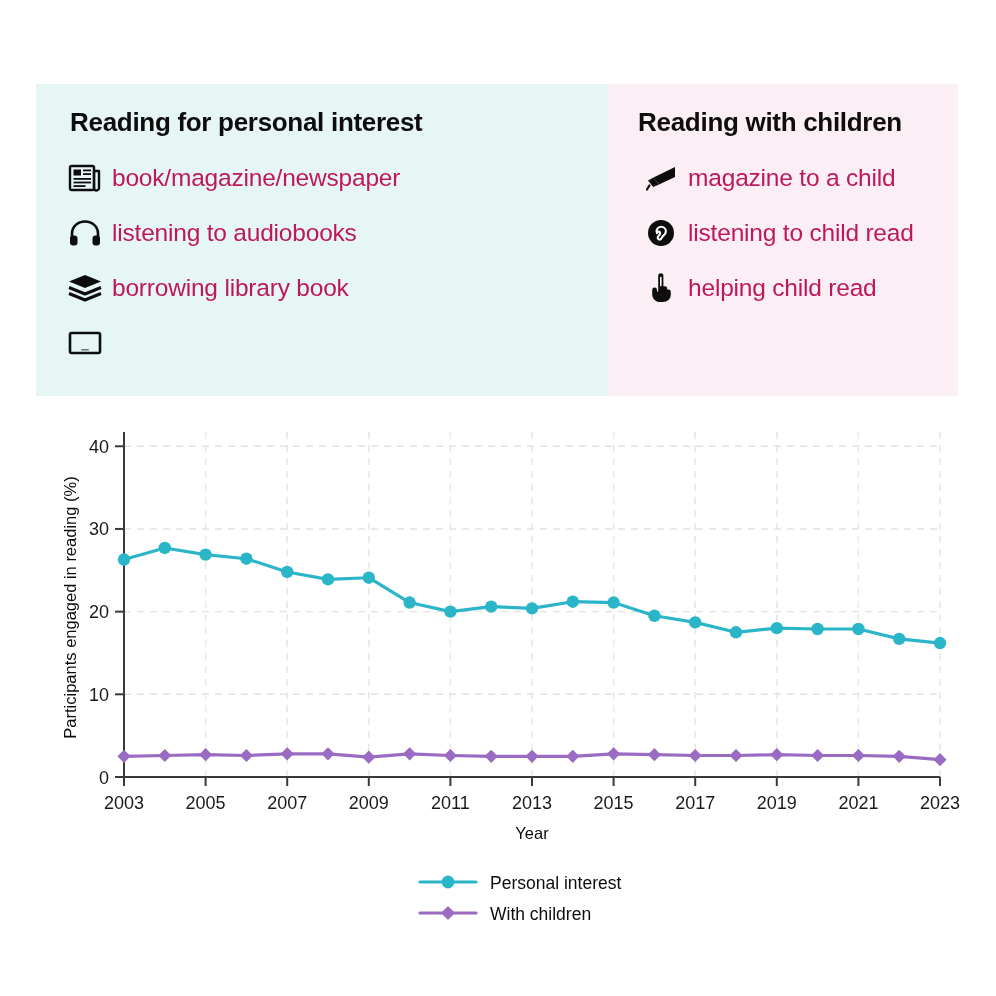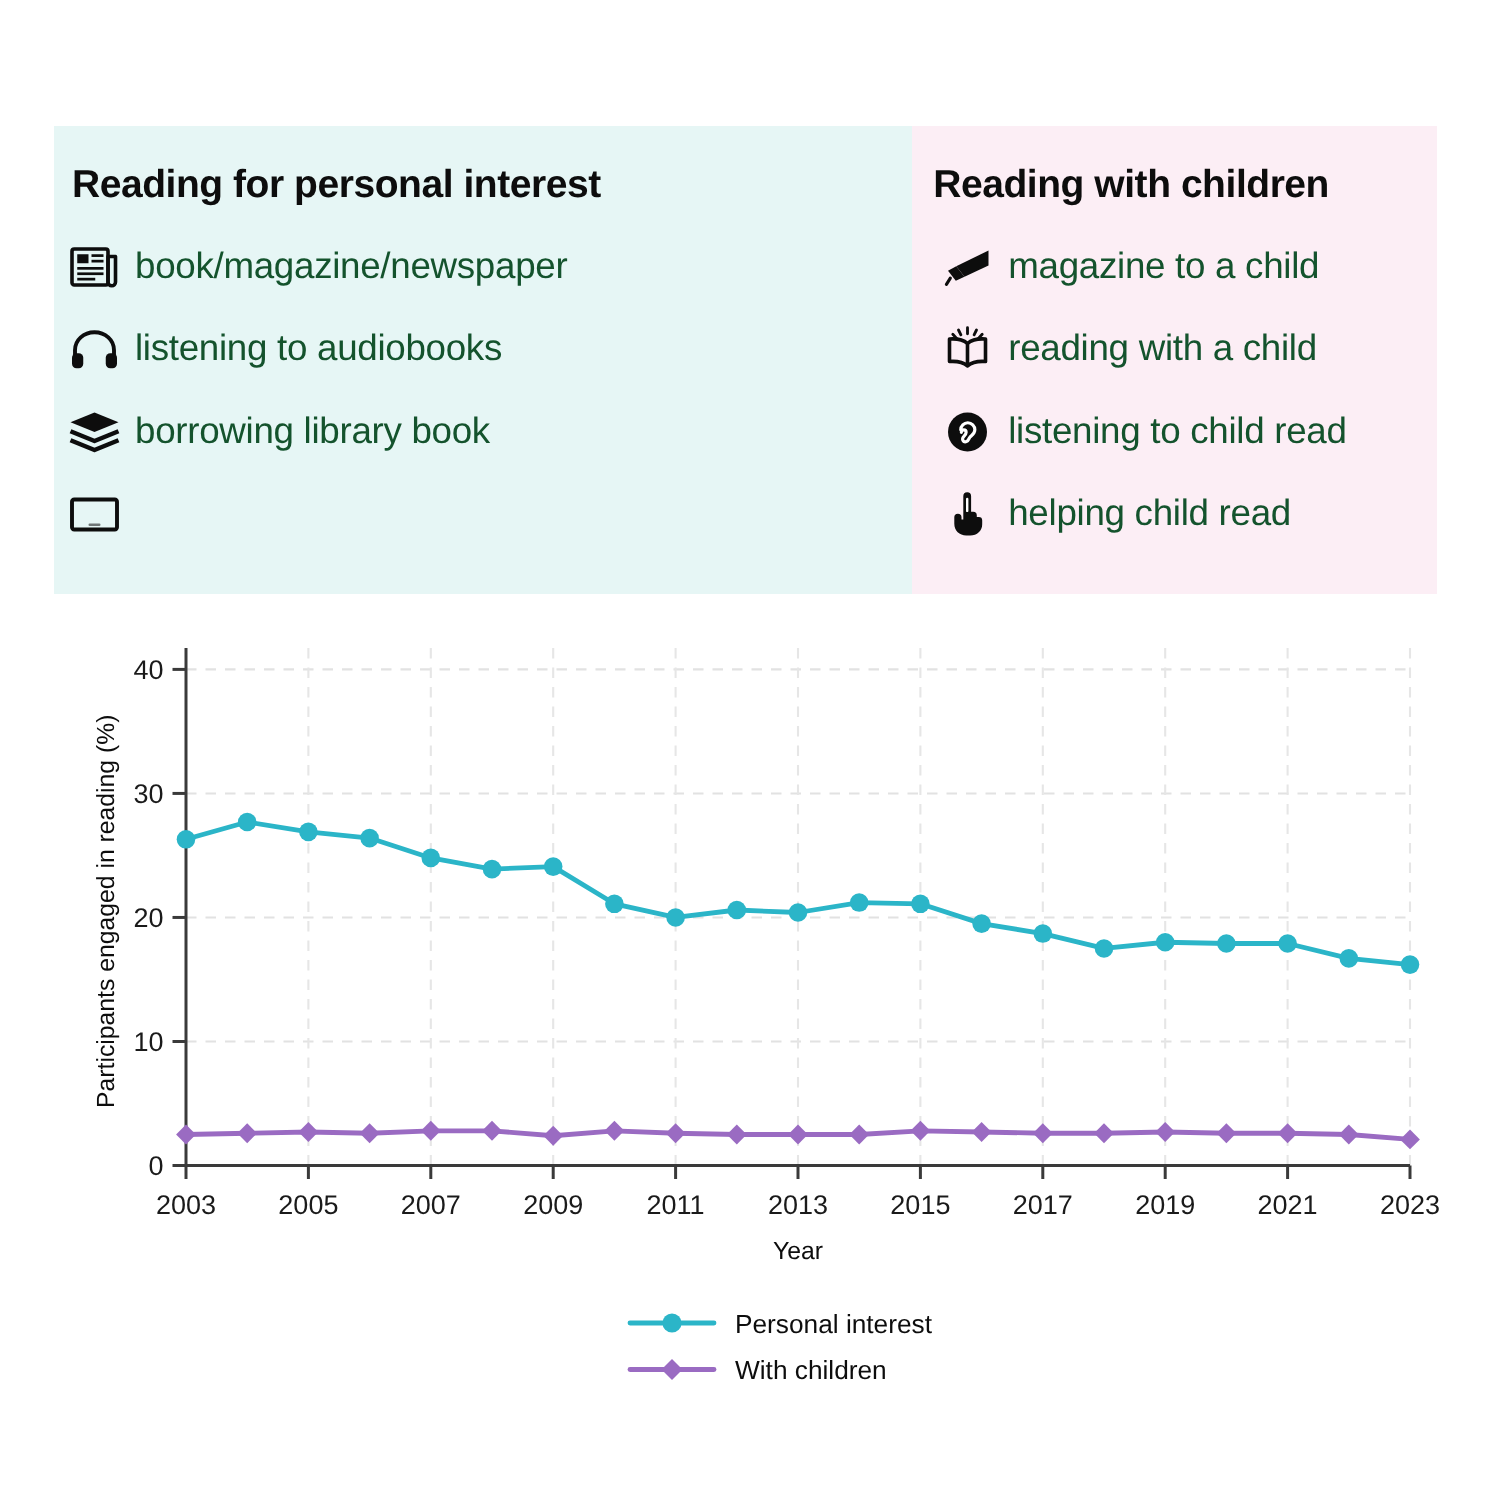--- a/index.html
+++ b/index.html
@@ -19,22 +19,22 @@
   
   .panels {
     position: absolute;
     left: 36px; top: 84px;
     width: 922px; height: 312px;
     display: flex;
   }
   .panel {
     padding: 24px 0 0 0;
   }
-  .panel-left  { width: 596px; background: #e6f6f5; }
-  .panel-right { width: 364px; background: #fceef5; padding-left: 10px; }
+  .panel-left  { width: 596px; background: #e6f6f5; padding-left: 22px; }
+  .panel-right { width: 364px; background: #fceef5; padding-left: 26px; }
 
   .panel-title {
     font-size: 26px;
     font-weight: bold;
     color: #0d0d0d;
     letter-spacing: -0.3px;
     margin: 0 0 14px 0;
     line-height: 1.1;
   }
   .panel-left .panel-title  { padding-left: 12px; }
@@ -50,21 +50,21 @@
     width: 54px;
     min-width: 54px;
     display: flex;
     align-items: center;
     justify-content: center;
     color: #0d0d0d;
   }
   .key-icon svg { display: block; }
   .key-label {
     font-size: 24.5px;
-    color: #14532d;
+    color: #be185d;
     letter-spacing: -0.2px;
     white-space: nowrap;
   }
 
   
   .chart-wrap {
     position: absolute;
     left: 0; top: 404px;
     width: 996px; height: 560px;
   }
@@ -154,30 +154,20 @@
           <span class="key-icon">
             <svg width="34" height="30" viewBox="0 0 34 30" fill="none">
               <path d="M31 4 9.5 14.5l5.5 7L31 14z" fill="#0d0d0d"></path>
               <path d="M9.5 14.5 4 17.5l5.2 6.6 5.8-2.6z" fill="#0d0d0d"></path>
               <path d="M5.5 22.5 3 26.5" stroke="#0d0d0d" stroke-width="2.2" stroke-linecap="round"></path>
             </svg>
           </span>
           <span class="key-label">magazine to a child</span>
         </li>
 
-        <li class="key-item">
-          <span class="key-icon">
-            <svg width="34" height="32" viewBox="0 0 34 32" fill="none">
-              <path d="M17 12c-3-2.6-7-3.4-12-3v15c5-.4 9 .4 12 3 3-2.6 7-3.4 12-3V9c-5-.4-9 .4-12 3z" stroke="#0d0d0d" stroke-width="2.4" stroke-linejoin="round" fill="none"></path>
-              <path d="M17 12v15" stroke="#0d0d0d" stroke-width="2.4"></path>
-              <path d="M17 1.5v4M11 3l1.6 3.2M23 3l-1.6 3.2M7.2 5.8l2.4 2.6M26.8 5.8l-2.4 2.6" stroke="#0d0d0d" stroke-width="1.9" stroke-linecap="round"></path>
-            </svg>
-          </span>
-          <span class="key-label">reading with a child</span>
-        </li>
 
         <li class="key-item">
           <span class="key-icon">
             <svg width="34" height="30" viewBox="0 0 34 30" fill="none">
               <circle cx="17" cy="15" r="13" fill="#0d0d0d"></circle>
               <path d="M12.5 13.5a4.7 4.7 0 0 1 9.4 0c0 2.6-2.1 3.6-3.2 4.8-1 1.1-.9 2.6-2.4 3.1-1.4.5-2.6-.4-2.6-1.7 0-1.9 2.4-2.4 2.4-4.5a1.6 1.6 0 0 0-3.2 0" stroke="#ffffff" stroke-width="2.1" stroke-linecap="round" stroke-linejoin="round" fill="none"></path>
             </svg>
           </span>
           <span class="key-label">listening to child read</span>
         </li>

